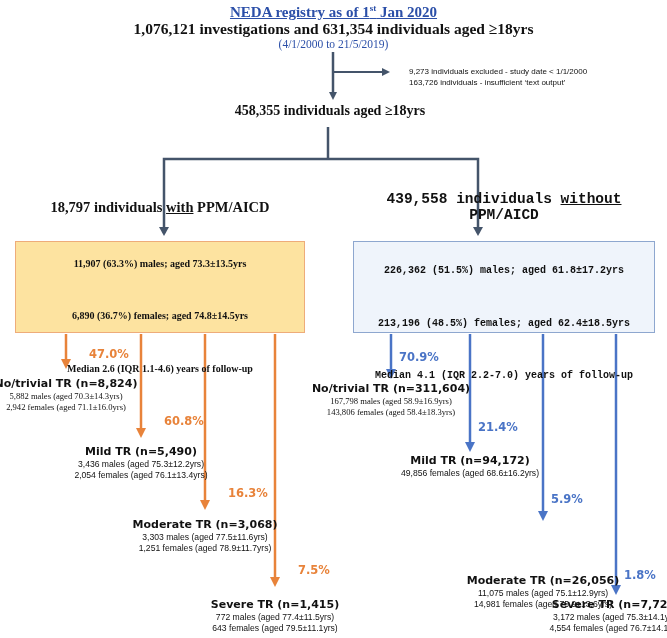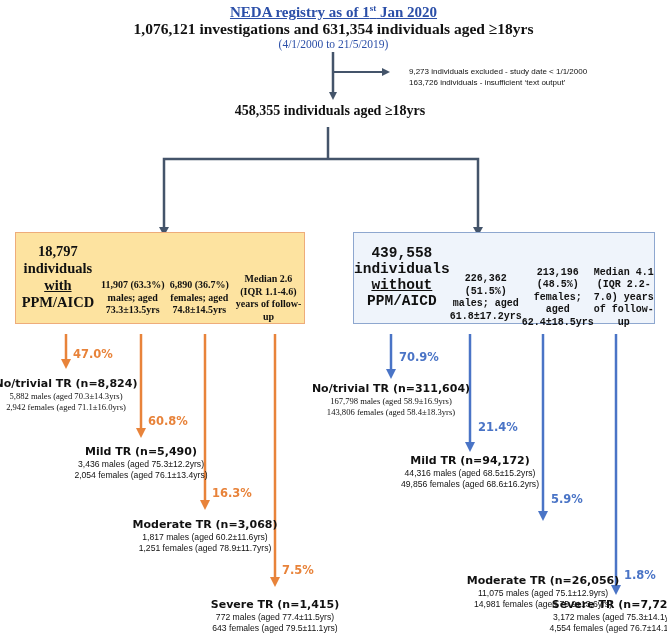--- a/index.html
+++ b/index.html
@@ -5,28 +5,28 @@
   html, body { margin:0; padding:0; background:#ffffff; }
   body { width:667px; height:638px; position:relative; overflow:hidden; font-family:"Liberation Serif", serif; color:#111; }
   .abs { position:absolute; }
   .center { text-align:center; }
   #title { left:0; width:667px; top:3px; font-size:15px; font-weight:bold; color:#2b4fa8; text-decoration:underline; }
   #title sup { font-size:9px; }
   #subtitle { left:0; width:667px; top:20px; font-size:15.5px; font-weight:bold; }
   #daterange { left:0; width:667px; top:38px; font-size:11.5px; color:#2b4fa8; }
   #exclusions { left:409px; top:66px; font-family:"Liberation Sans", sans-serif; font-size:8px; line-height:11px; color:#111; }
   #cohort { left:0; width:660px; top:103px; font-size:14px; font-weight:bold; }
-  .box { position:absolute; top:232px; height:92px; box-sizing:border-box; display:flex; justify-content:center; align-items:center; text-align:center; }
+  .box { position:absolute; top:241px; height:92px; box-sizing:border-box; display:flex; flex-direction:column; justify-content:center; align-items:center; text-align:center; }
   #box-with { left:15px; width:290px; background:#fde3a0; border:1px solid #eeac7a; }
   #box-without { left:353px; width:302px; background:#eff4fb; border:1px solid #8ea7cf;font-family:Liberation Mono, monospace; }
   .box .head { font-size:14.5px; font-weight:bold; margin-bottom:2px; }
   .box .head u { text-decoration:underline; }
   .box .line { font-size:10px; font-weight:bold; line-height:12.5px;margin-top:40px; }
   .pct { position:absolute; font-family:"DejaVu Sans", sans-serif; font-weight:bold; font-size:11.5px; }
-  .pct.o { color:#e8833a; }
+  .pct.o { color:#e8833a;margin-left:16px; }
   .pct.b { color:#4a74c6; }
   .tr { position:absolute; text-align:center; width:200px; }
   .tr .h { font-family:"DejaVu Sans", sans-serif; font-weight:bold; font-size:11px; line-height:15px; }
   .tr .s { font-family:"Liberation Serif", serif; font-size:8.6px; line-height:11px; }
   .tr .s.sans { font-family:"Liberation Sans", sans-serif; }
   svg#lines { position:absolute; left:0; top:0; }
 </style>
 </head>
 <body>
 
@@ -96,42 +96,41 @@
   <div class="s">5,882 males (aged 70.3±14.3yrs)</div>
   <div class="s">2,942 females (aged 71.1±16.0yrs)</div>
 </div>
 <div class="tr" style="left:41px; top:444px;">
   <div class="h">Mild TR (n=5,490)</div>
   <div class="s sans">3,436 males (aged 75.3±12.2yrs)</div>
   <div class="s sans">2,054 females (aged 76.1±13.4yrs)</div>
 </div>
 <div class="tr" style="left:105px; top:517px;">
   <div class="h">Moderate TR (n=3,068)</div>
-  <div class="s sans">1,817 males (aged 60.2±11.6yrs)</div>
+  <div class="s sans">3,303 males (aged 77.5±11.6yrs)</div>
   <div class="s sans">1,251 females (aged 78.9±11.7yrs)</div>
 </div>
 <div class="tr" style="left:175px; top:597px;">
   <div class="h">Severe TR (n=1,415)</div>
   <div class="s sans">772 males (aged 77.4±11.5yrs)</div>
   <div class="s sans">643 females (aged 79.5±11.1yrs)</div>
 </div>
 
 <div class="pct b" style="left:399px; top:350px;">70.9%</div>
 <div class="pct b" style="left:478px; top:420px;">21.4%</div>
 <div class="pct b" style="left:551px; top:492px;">5.9%</div>
 <div class="pct b" style="left:624px; top:568px;">1.8%</div>
 
 <div class="tr" style="left:291px; top:381px;">
   <div class="h">No/trivial TR (n=311,604)</div>
   <div class="s">167,798 males (aged 58.9±16.9yrs)</div>
   <div class="s">143,806 females (aged 58.4±18.3yrs)</div>
 </div>
 <div class="tr" style="left:370px; top:453px;">
   <div class="h">Mild TR (n=94,172)</div>
-  <div class="s sans">44,316 males (aged 68.5±15.2yrs)</div>
   <div class="s sans">49,856 females (aged 68.6±16.2yrs)</div>
 </div>
 <div class="tr" style="left:443px; top:525px;margin-top:48px;">
   <div class="h">Moderate TR (n=26,056)</div>
   <div class="s sans">11,075 males (aged 75.1±12.9yrs)</div>
   <div class="s sans">14,981 females (aged 75.9±13.6yrs)</div>
 </div>
 <div class="tr" style="left:516px; top:597px;">
   <div class="h">Severe TR (n=7,726)</div>
   <div class="s sans">3,172 males (aged 75.3±14.1yrs)</div>

